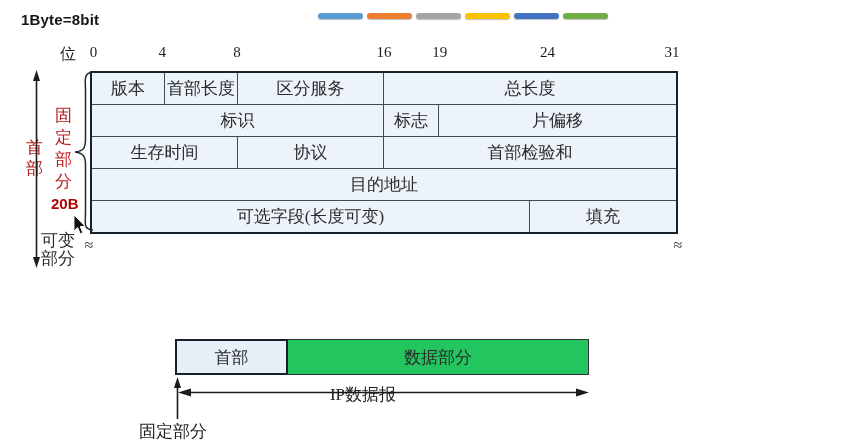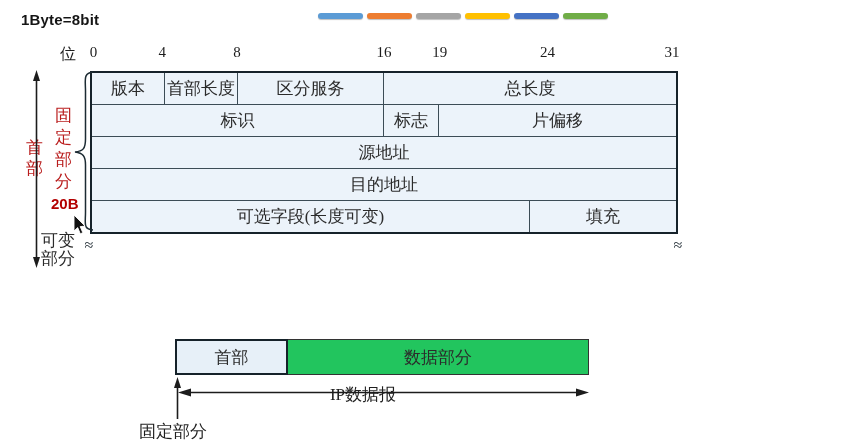--- a/index.html
+++ b/index.html
@@ -83,21 +83,23 @@
         <div class="cell" style="width:12.5%">首部长度</div>
         <div class="cell" style="width:25%">区分服务</div>
         <div class="cell" style="width:50%">总长度</div>
       </div>
       <div class="trow">
         <div class="cell" style="width:50%">标识</div>
         <div class="cell" style="width:9.375%">标志</div>
         <div class="cell" style="width:40.625%">片偏移</div>
       </div>
       <div class="trow">
-        <div class="cell" style="width:100%">源地址</div>
+        <div class="cell" style="width:25%">生存时间</div>
+        <div class="cell" style="width:25%">协议</div>
+        <div class="cell" style="width:50%">首部检验和</div>
       </div>
       <div class="trow">
         <div class="cell" style="width:100%">目的地址</div>
       </div>
       <div class="trow">
         <div class="cell" style="width:75%">可选字段(长度可变)</div>
         <div class="cell" style="width:25%">填充</div>
       </div>
     </div>
   </div>

